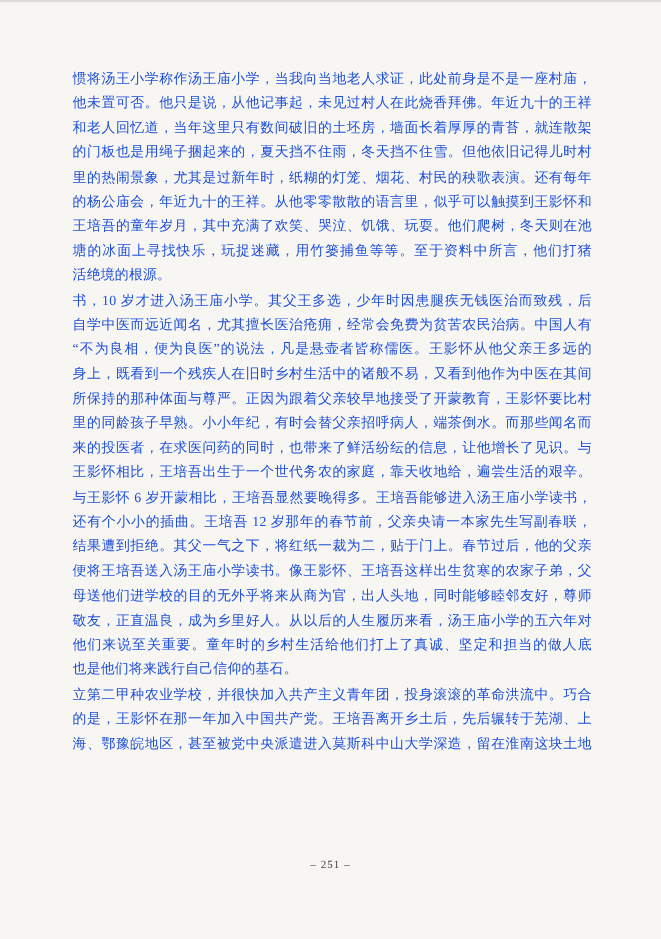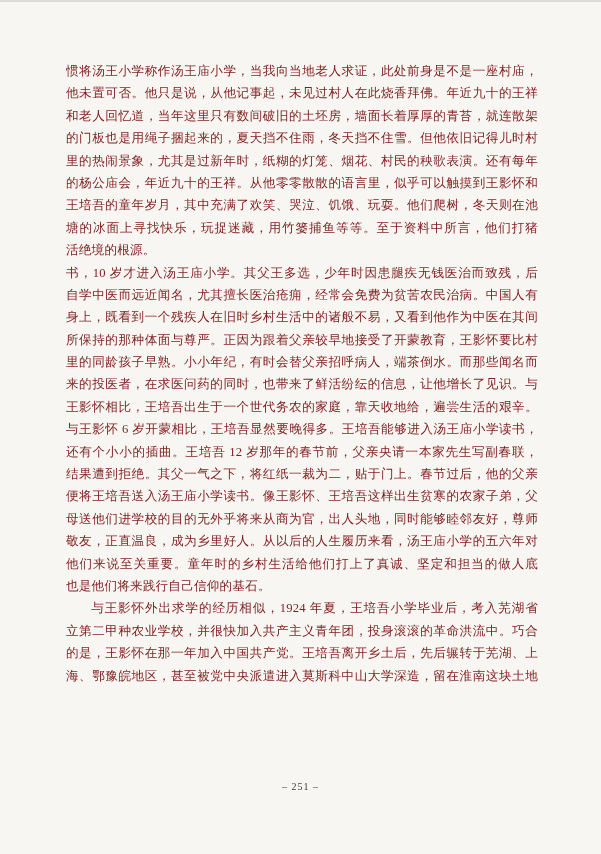--- a/index.html
+++ b/index.html
@@ -25,21 +25,21 @@
     position: absolute;
     left: 66px;
     top: 60px;
     width: 472px;
   }
   .line {
     font-size: 12.6px;
     line-height: 22.4px;
     height: 22.4px;
     overflow: hidden;
-    color: #7f1d1d;
+    color: #1d4ed8;
     text-align: justify;
     text-align-last: justify;
     letter-spacing: 0.2px;
   }
   .line.pend {
     text-align-last: left;
   }
   .line.ind {
     text-indent: 2em;
   }
@@ -65,33 +65,33 @@
     <div class="line">他未置可否。他只是说，从他记事起，未见过村人在此烧香拜佛。年近九十的王祥</div>
     <div class="line">和老人回忆道，当年这里只有数间破旧的土坯房，墙面长着厚厚的青苔，就连散架</div>
     <div class="line">的门板也是用绳子捆起来的，夏天挡不住雨，冬天挡不住雪。但他依旧记得儿时村</div>
     <div class="line">里的热闹景象，尤其是过新年时，纸糊的灯笼、烟花、村民的秧歌表演。还有每年</div>
     <div class="line">的杨公庙会，年近九十的王祥。从他零零散散的语言里，似乎可以触摸到王影怀和</div>
     <div class="line">王培吾的童年岁月，其中充满了欢笑、哭泣、饥饿、玩耍。他们爬树，冬天则在池</div>
     <div class="line">塘的冰面上寻找快乐，玩捉迷藏，用竹篓捕鱼等等。至于资料中所言，他们打猪草、</div>
     <div class="line pend">活绝境的根源。</div>
     <div class="line">书，10 岁才进入汤王庙小学。其父王多选，少年时因患腿疾无钱医治而致残，后</div>
     <div class="line">自学中医而远近闻名，尤其擅长医治疮痈，经常会免费为贫苦农民治病。中国人有</div>
+    <div class="line">“不为良相，便为良医”的说法，凡是悬壶者皆称儒医。王影怀从他父亲王多远的</div>
     <div class="line">身上，既看到一个残疾人在旧时乡村生活中的诸般不易，又看到他作为中医在其间</div>
     <div class="line">所保持的那种体面与尊严。正因为跟着父亲较早地接受了开蒙教育，王影怀要比村</div>
     <div class="line">里的同龄孩子早熟。小小年纪，有时会替父亲招呼病人，端茶倒水。而那些闻名而</div>
     <div class="line">来的投医者，在求医问药的同时，也带来了鲜活纷纭的信息，让他增长了见识。与</div>
     <div class="line">王影怀相比，王培吾出生于一个世代务农的家庭，靠天收地给，遍尝生活的艰辛。</div>
     <div class="line">与王影怀 6 岁开蒙相比，王培吾显然要晚得多。王培吾能够进入汤王庙小学读书，</div>
     <div class="line">还有个小小的插曲。王培吾 12 岁那年的春节前，父亲央请一本家先生写副春联，</div>
     <div class="line">结果遭到拒绝。其父一气之下，将红纸一裁为二，贴于门上。春节过后，他的父亲</div>
     <div class="line">便将王培吾送入汤王庙小学读书。像王影怀、王培吾这样出生贫寒的农家子弟，父</div>
     <div class="line">母送他们进学校的目的无外乎将来从商为官，出人头地，同时能够睦邻友好，尊师</div>
     <div class="line">敬友，正直温良，成为乡里好人。从以后的人生履历来看，汤王庙小学的五六年对</div>
     <div class="line">他们来说至关重要。童年时的乡村生活给他们打上了真诚、坚定和担当的做人底色，</div>
     <div class="line pend">也是他们将来践行自己信仰的基石。</div>
-    <div class="line ind">与王影怀外出求学的经历相似，1924 年夏，王培吾小学毕业后，考入芜湖省</div>
     <div class="line">立第二甲种农业学校，并很快加入共产主义青年团，投身滚滚的革命洪流中。巧合</div>
     <div class="line">的是，王影怀在那一年加入中国共产党。王培吾离开乡土后，先后辗转于芜湖、上</div>
     <div class="line">海、鄂豫皖地区，甚至被党中央派遣进入莫斯科中山大学深造，留在淮南这块土地</div>
   </div>
 
   <div class="footer">– 251 –</div>
 </div>
 
 </body></html>

